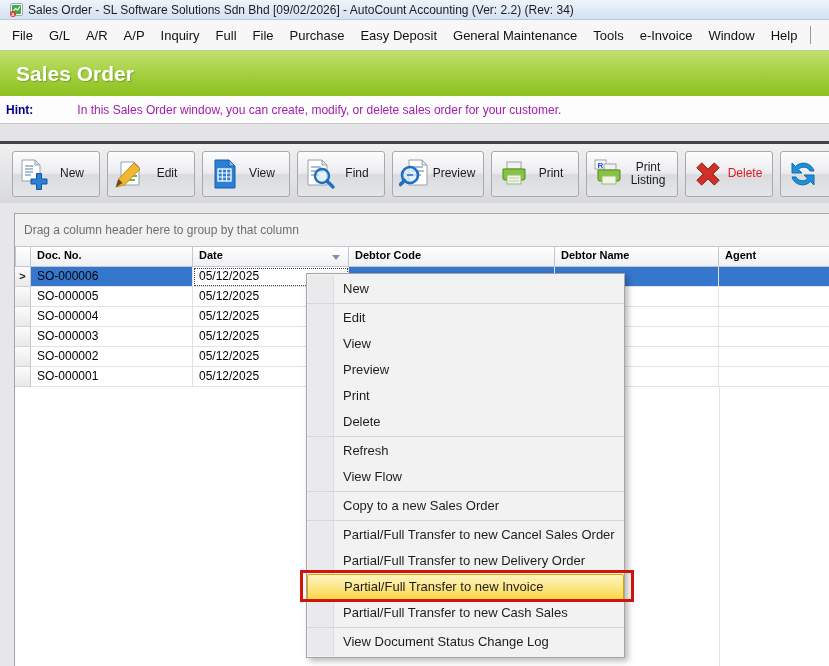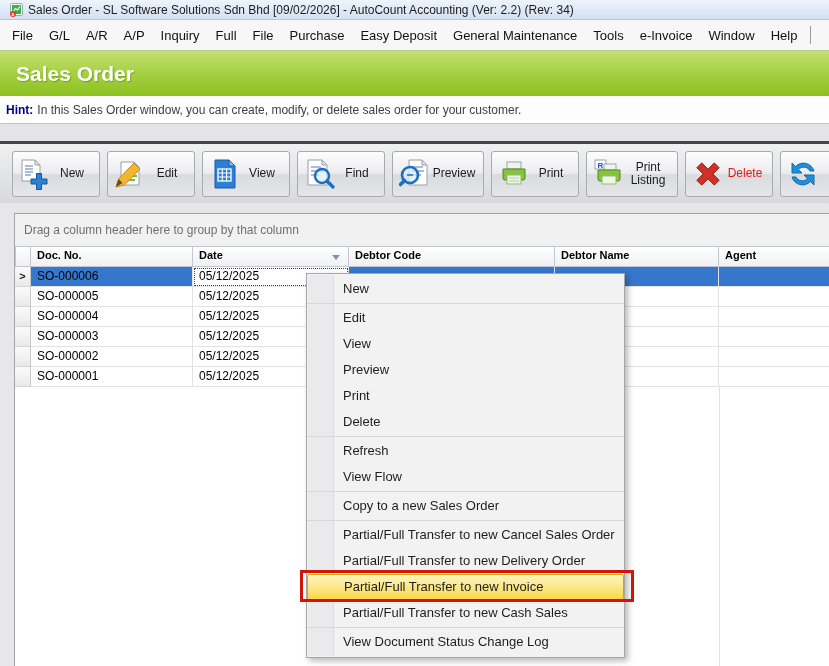--- a/index.html
+++ b/index.html
@@ -25,21 +25,21 @@
     background:linear-gradient(#c2e070 0%, #a8d246 45%, #8cc01e 100%);
     border-top:1px solid #b9cf86; display:flex; align-items:center; }
   .green-header .gh-title { color:#fff; font-size:21px; font-weight:bold; margin-left:16px;
     text-shadow:1px 1px 1px rgba(90,130,0,.55); }
 
   
   .hintbar { position:absolute; left:0; top:96px; width:829px; height:28px;
     background:#fdfdfd; border-bottom:1px solid #c4c4c4;
     display:flex; align-items:center; padding-left:6px; font-size:12px; }
   .hintbar .hint-label { color:#00008b; font-weight:bold; margin-right:4px; }
-  .hintbar .hint-text  { color:#404040; }
+  .hintbar .hint-text  { color:#a21caf;margin-left:40px; }
 
   .gap-strip { position:absolute; left:0; top:124px; width:829px; height:17px; background:#e4e4e6; }
 
   
   .toolbar { position:absolute; left:0; top:141px; width:829px; height:62px;
     border-top:3px solid #454545; background:linear-gradient(#f0f0f1,#d8d9db);
     display:flex; align-items:center; padding-left:12px; gap:7px; overflow:hidden; }
   .tbtn { flex:0 0 auto; width:88px; height:46px; border:1px solid #a7aab1; border-radius:3px;
     background:linear-gradient(#fdfdfe 0%, #ececef 48%, #d9dbdf 52%, #e4e6e9 100%);
     display:flex; align-items:center; padding:0 6px; cursor:pointer; }

